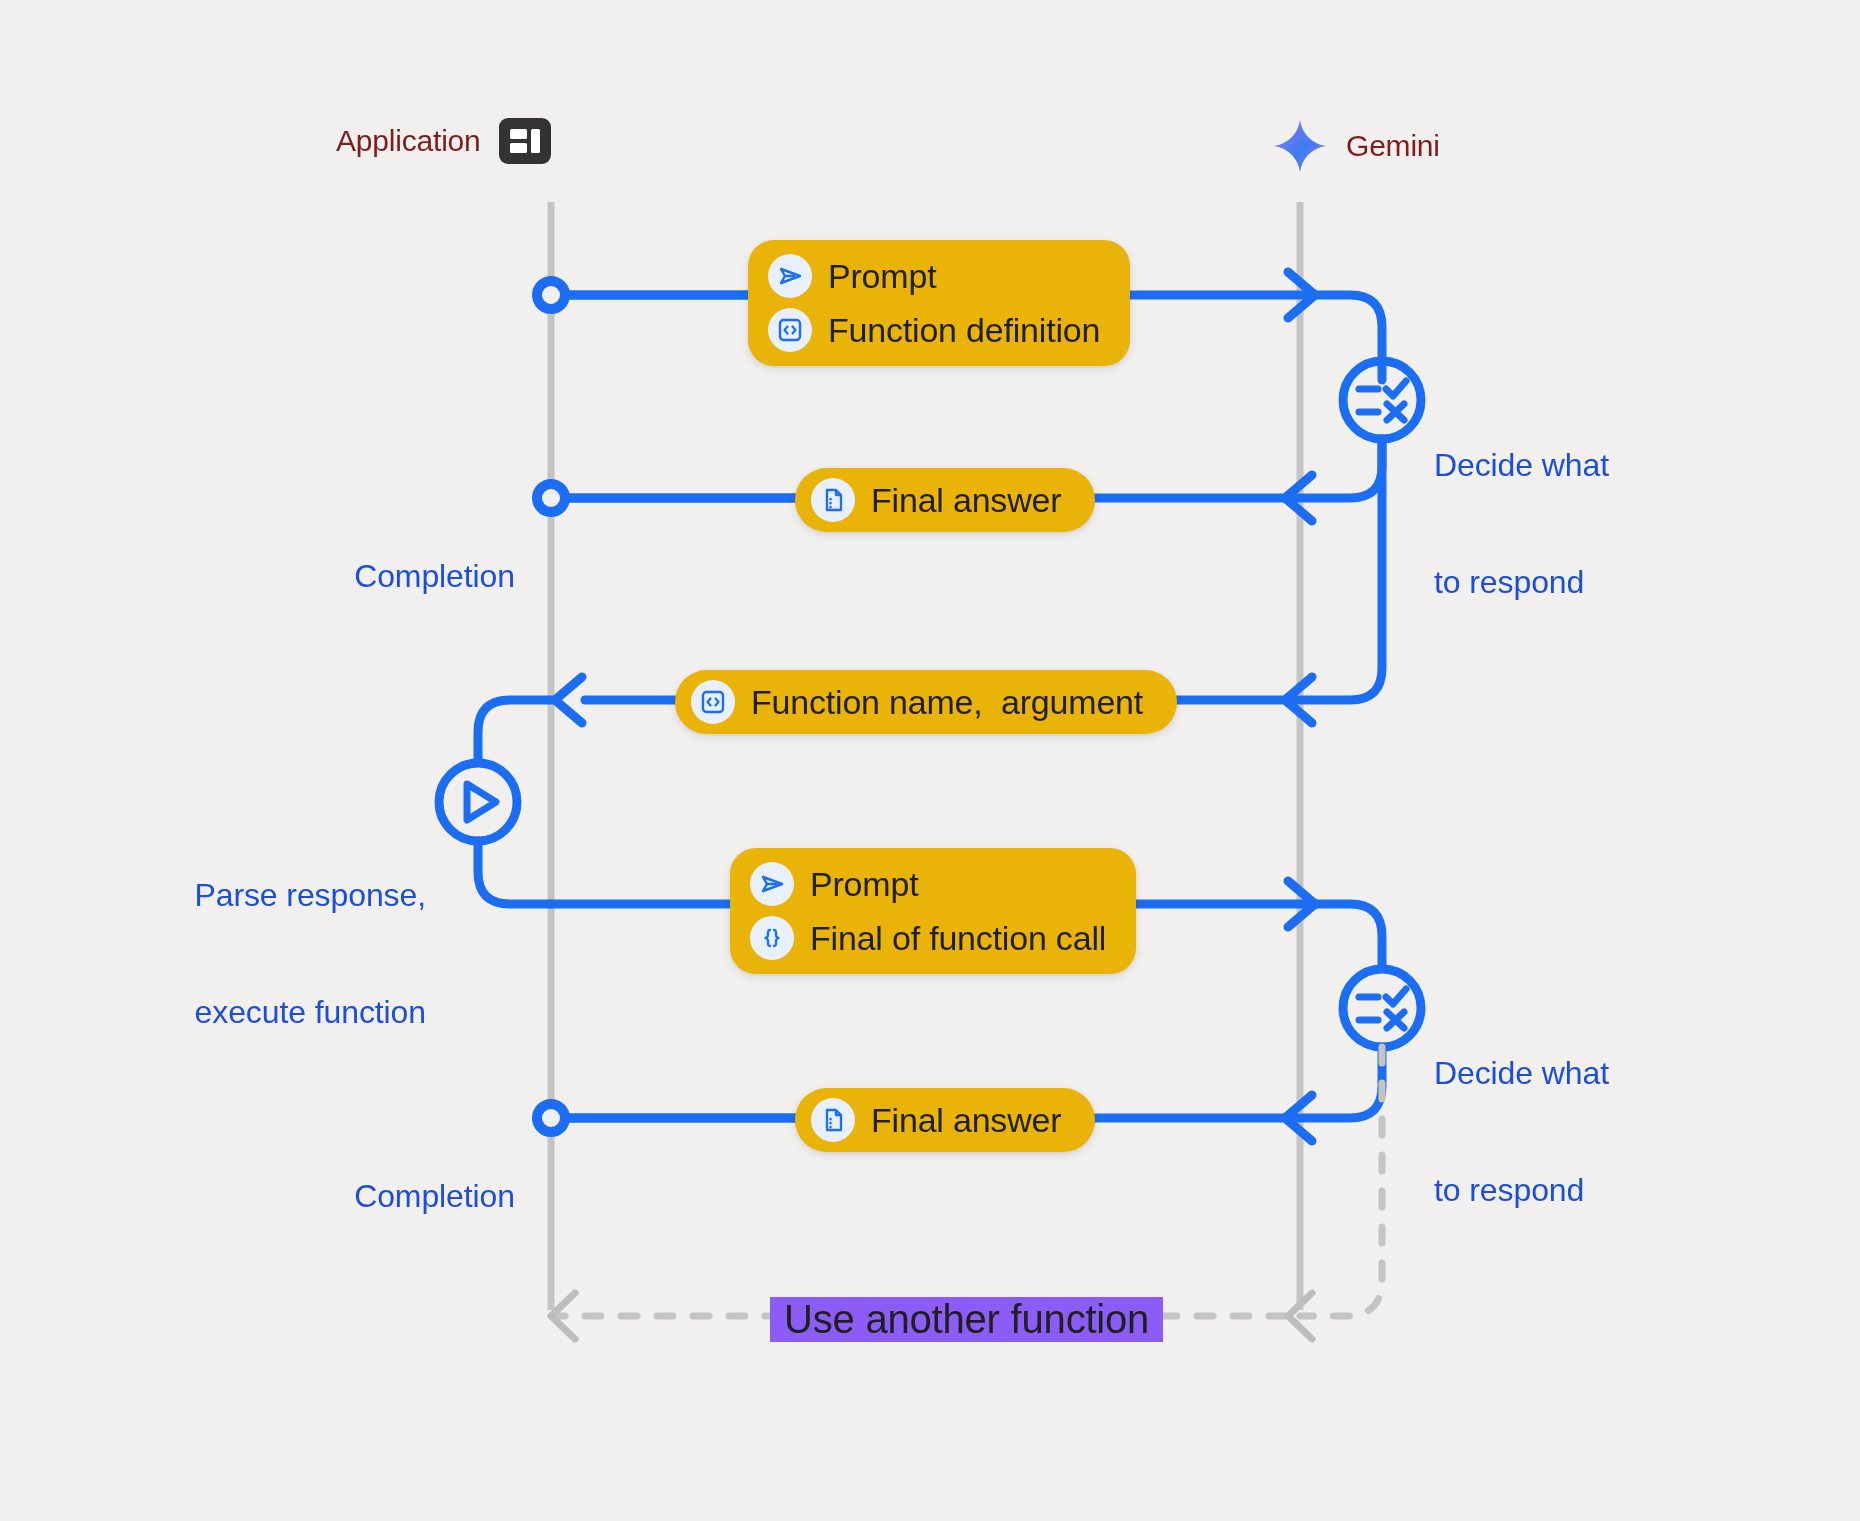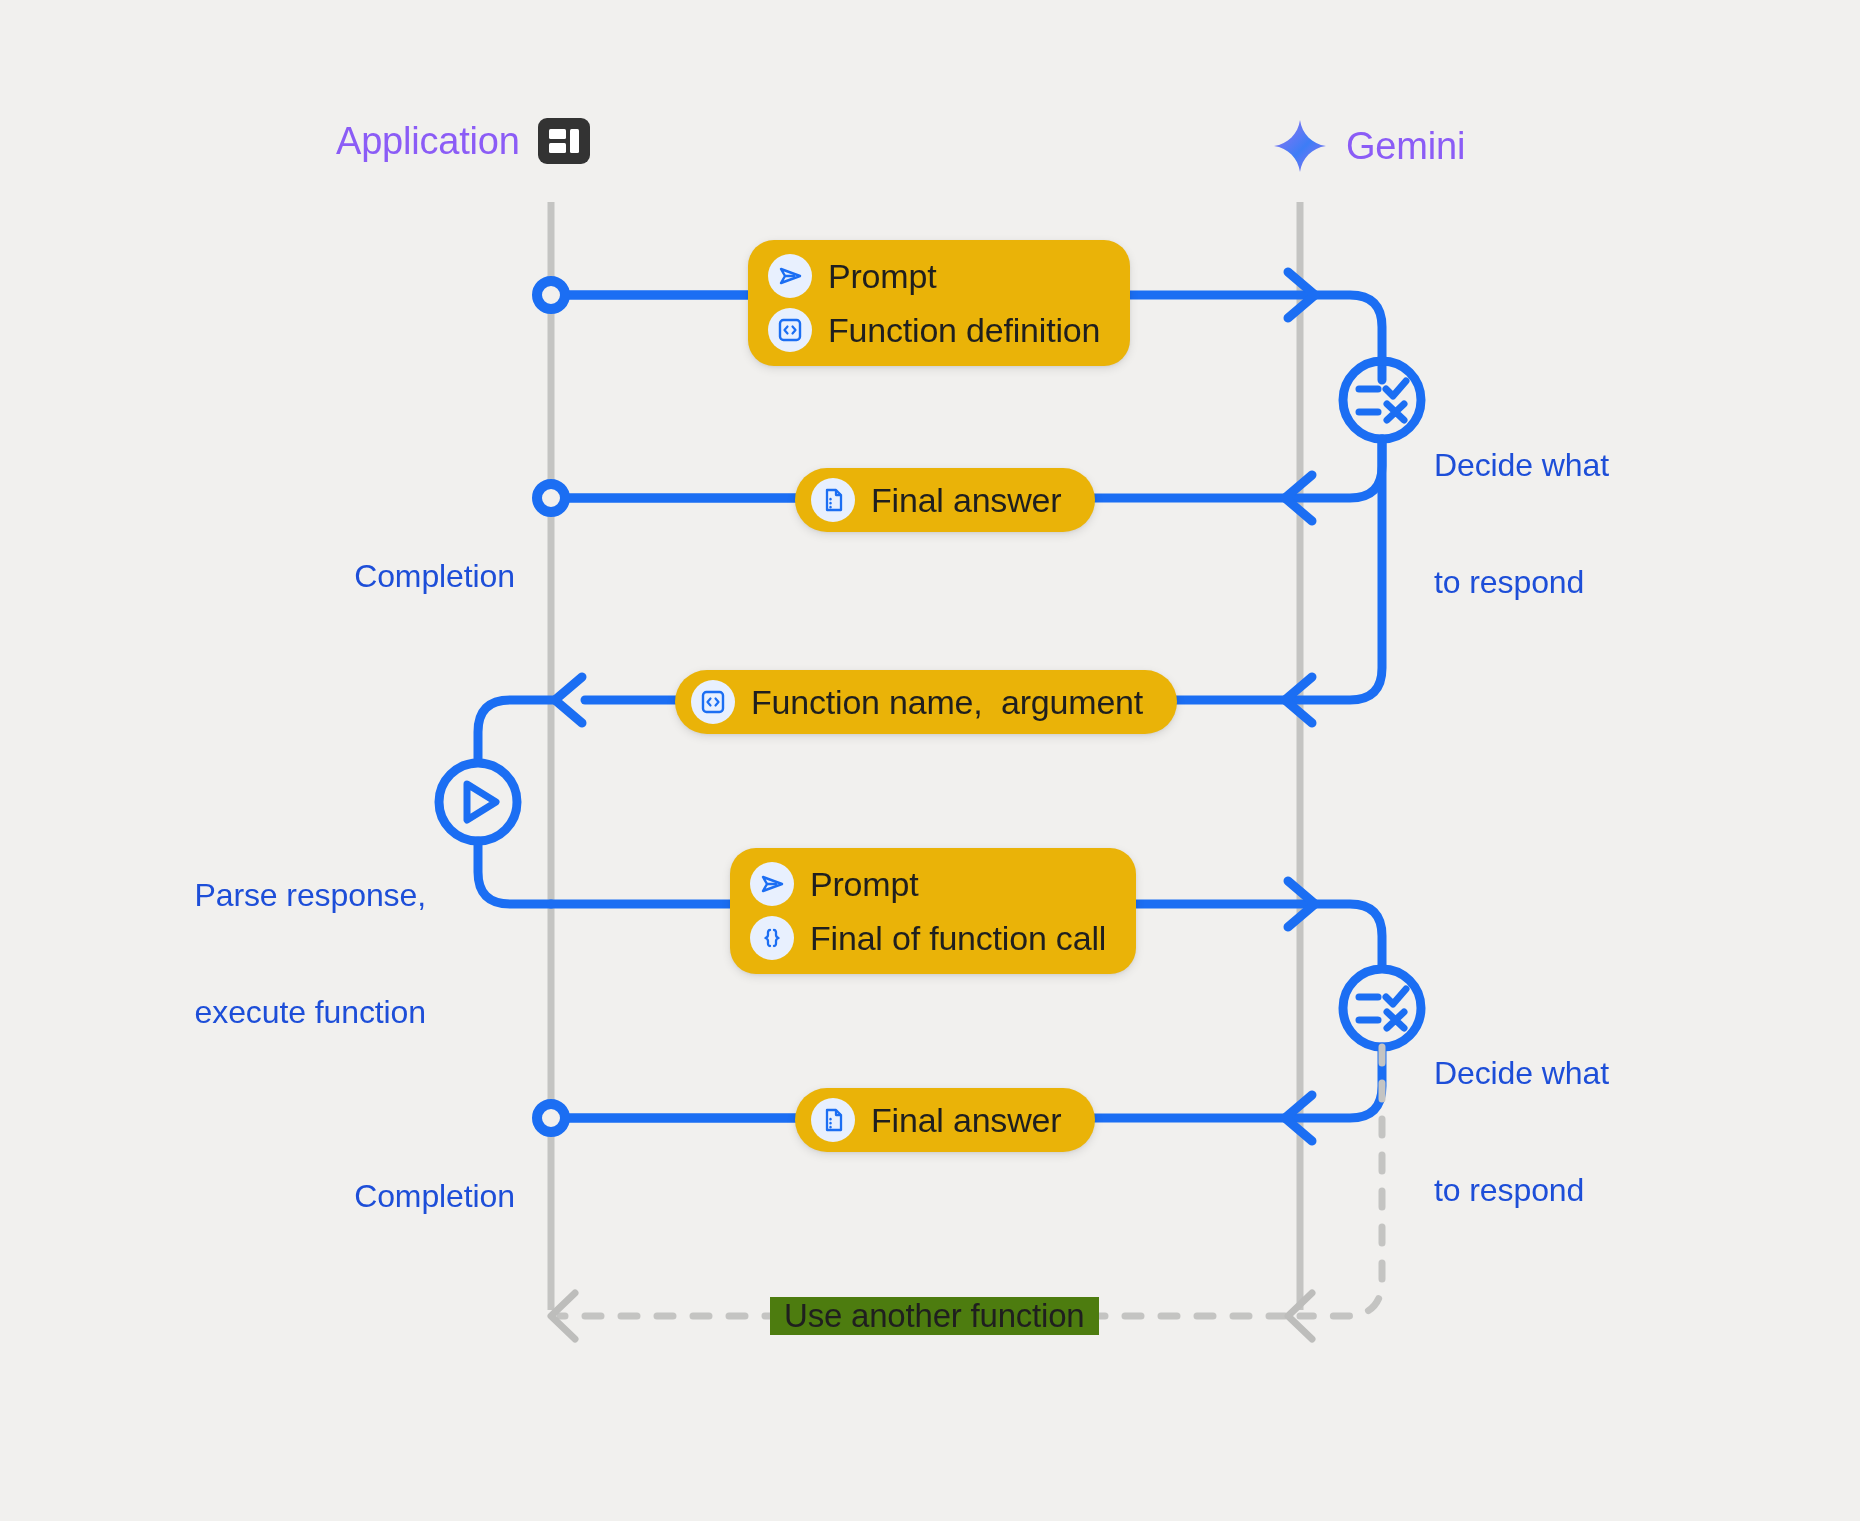--- a/index.html
+++ b/index.html
@@ -8,21 +8,21 @@
     background:#f1f0ee;
     font-family:"Liberation Sans","DejaVu Sans",sans-serif;
     overflow:hidden;
     position:relative;
   }
   #stage{position:absolute;left:0;top:0;width:1860px;height:1521px;}
   svg.layer{position:absolute;left:0;top:0;width:1860px;height:1521px;pointer-events:none;}
 
   
   .actor{position:absolute;display:flex;align-items:center;gap:18px;}
-  .actor-label{font-size:38px;color:#8b5cf6;letter-spacing:-0.2px;white-space:nowrap;}
+  .actor-label{font-size:30px;color:#7f1d1d;letter-spacing:-0.2px;white-space:nowrap;}
   .app-icon{width:52px;height:46px;border-radius:9px;background:#333333;
             display:flex;align-items:center;justify-content:center;}
   .gem-icon{width:56px;height:56px;display:flex;align-items:center;justify-content:center;}
 
   
   .card{
     position:absolute;background:#eab308;border-radius:26px;
     box-shadow:0 3px 10px rgba(0,0,0,0.10),0 1px 3px rgba(0,0,0,0.06);
     padding:14px 30px 14px 20px;
     display:flex;flex-direction:column;gap:10px;
@@ -32,22 +32,22 @@
   .row{display:flex;align-items:center;gap:16px;}
   .chip{width:44px;height:44px;border-radius:50%;background:#e8f0fe;
         display:flex;align-items:center;justify-content:center;flex:0 0 44px;}
   .row-label{font-size:34px;color:#1f1f1f;white-space:pre;letter-spacing:-0.2px;}
 
   
   .annot{position:absolute;color:#1d4ed8;font-size:32px;line-height:1.22;
          white-space:pre;letter-spacing:-0.1px;}
   .annot.right{text-align:left;}
   .annot.left{text-align:right;}
-  .loop-label{position:absolute;font-size:33px;color:#1f1f1f;
-              background:#4d7c0f;padding:0 14px;white-space:nowrap;letter-spacing:-0.2px;}
+  .loop-label{position:absolute;font-size:40px;color:#1f1f1f;
+              background:#8b5cf6;padding:0 14px;white-space:nowrap;letter-spacing:-0.2px;}
 </style>
 </head>
 <body>
 
 <div id="stage">
 
   <svg class="layer" viewBox="0 0 1860 1521">
     <defs>
       <linearGradient id="gemGrad" x1="0" y1="0" x2="1" y2="1">
         <stop offset="0%" stop-color="#9b72f2"></stop>

